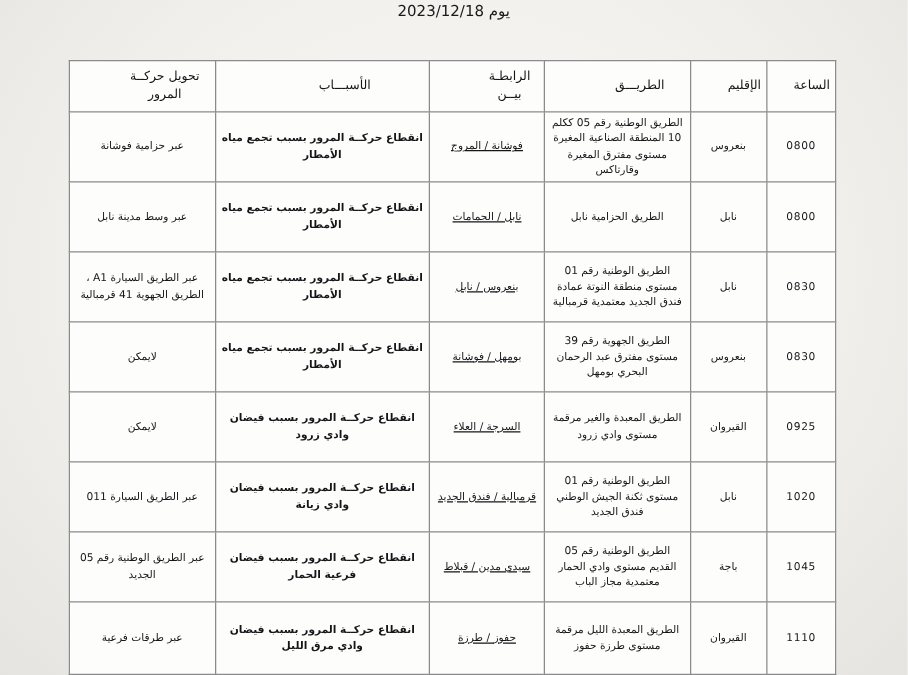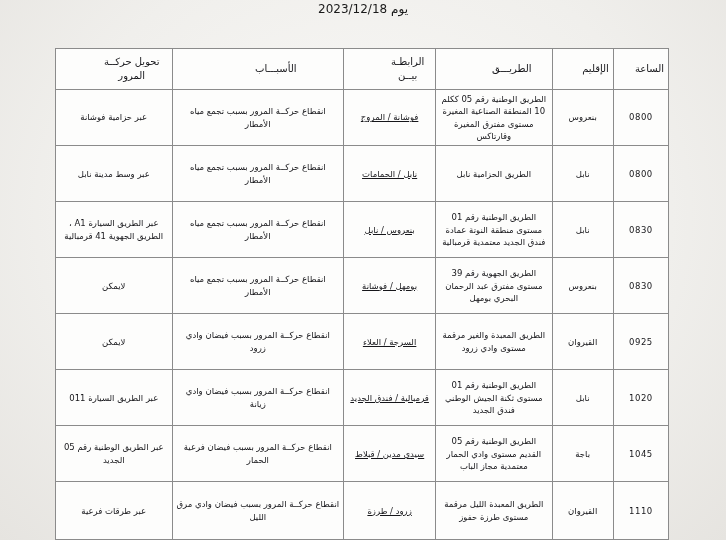--- a/index.html
+++ b/index.html
@@ -71,21 +71,21 @@
   }
   
   col.c-time   { width: 9%; }
   col.c-region { width: 10%; }
   col.c-road   { width: 19%; }
   col.c-link   { width: 15%; }
   col.c-reason { width: 28%; }
   col.c-divert { width: 19%; }
 
   td.road { line-height: 1.5; }
-  td.reason { font-size: 8.5px; }
+  td.reason { font-size: 8.5px; font-weight: bold; }
   td.divert { font-size: 8.5px; }
   td.time { letter-spacing: 0.5px; font-size: 10px; }
   td.region { font-size: 9px; }
   td.link { font-size: 9px; text-decoration: underline; }
   tbody tr { height: 56px; }
   tbody tr:last-child { height: 58px; }
 </style>
 </head>
 <body>
 
@@ -169,21 +169,21 @@
           <td class="region">باجة</td>
           <td class="road">الطريق الوطنية رقم 05 القديم مستوى وادي الحمار معتمدية مجاز الباب</td>
           <td class="link">سيدي مدين / قبلاط</td>
           <td class="reason">انقطاع حركــة المرور بسبب فيضان فرعية الحمار</td>
           <td class="divert">عبر الطريق الوطنية رقم 05 الجديد</td>
         </tr>
         <tr>
           <td class="time">1110</td>
           <td class="region">القيروان</td>
           <td class="road">الطريق المعبدة الليل مرقمة مستوى طرزة حفوز</td>
-          <td class="link">زرود / طرزة</td>
+          <td class="link">حفوز / طرزة</td>
           <td class="reason">انقطاع حركــة المرور بسبب فيضان وادي مرق الليل</td>
           <td class="divert">عبر طرقات فرعية</td>
         </tr>
       </tbody>
     </table>
   </div>
 
 </div>
 
 </body></html>

